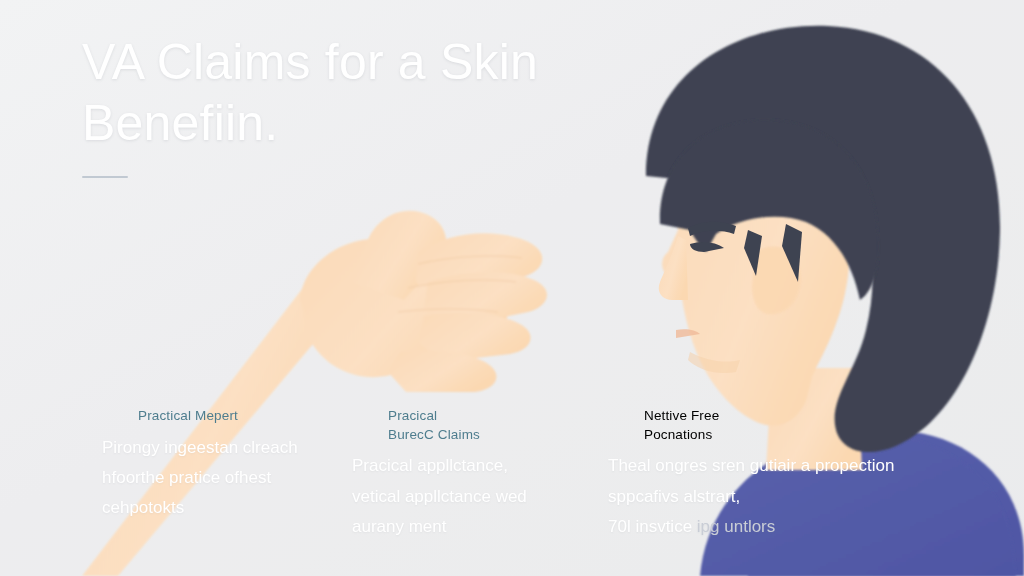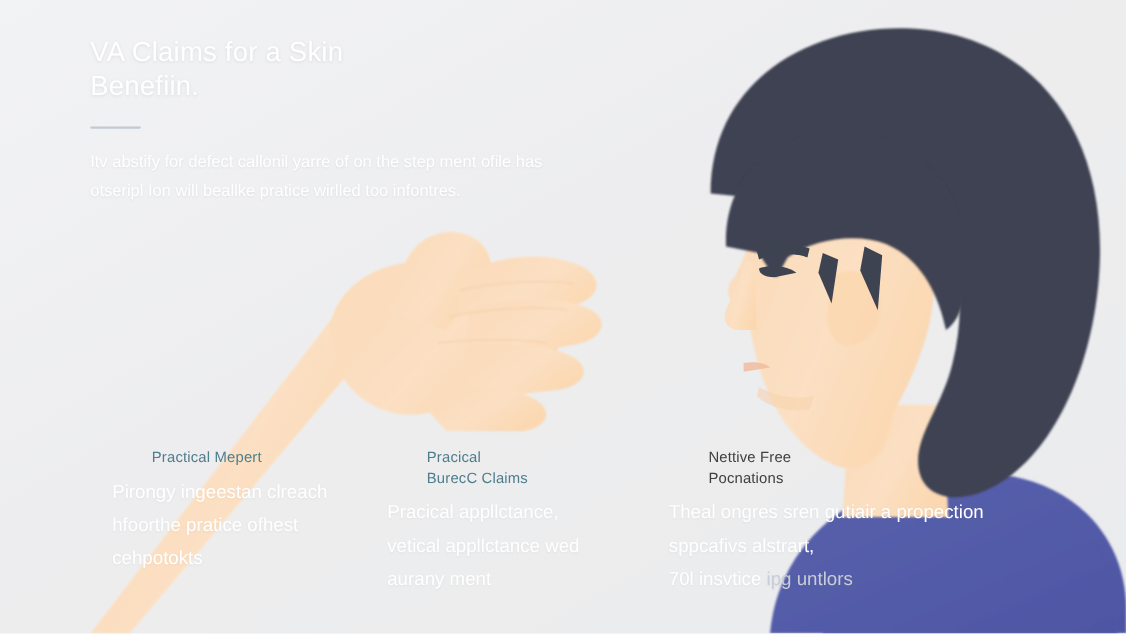--- a/index.html
+++ b/index.html
@@ -20,21 +20,21 @@
     z-index:1;
   }
   
   .hero{
     position:absolute;
     left:82px; top:32px;
     width:560px;
     z-index:3;
   }
   .hero-title{
-    font-size:25px;
+    font-size:50px;
     line-height:1.22;
     font-weight:400;
     color:#ffffff;
     letter-spacing:.2px;
     text-shadow:0 1px 3px rgba(120,128,140,.18);
   }
   .hero-rule{
     width:46px; height:2px;
     background:#b9c2cc;
     margin:22px 0 18px 0;
@@ -62,21 +62,21 @@
   .card-3{ width:330px; padding-right:0; }
   .card-title{
     font-size:13.5px;
     line-height:1.38;
     font-weight:400;
     color:#4e7d8e;
     margin-bottom:7px;
     letter-spacing:.15px;
     margin-left:36px;
   }
-  .card-3 .card-title{ color:#404040; }
+  .card-3 .card-title{ color:#000000; }
   .card-body{
     font-size:17px;
     line-height:1.78;
     color:#ffffff;
     text-shadow:0 1px 2px rgba(130,138,150,.10);
   }
   .card-body .dim{ color:#c9cdd6; }
 </style>
 </head>
 <body>
@@ -219,24 +219,20 @@
   </svg>
 
   <div class="hero">
     <h1 class="hero-title">
       <span>VA Claims for a Skin</span><br>
       <span>Benefiin.</span>
     </h1>
 
     <div class="hero-rule"></div>
 
-    <p class="hero-sub">
-      <span>Itv abstify for defect callonil yarre of on the step ment ofile has</span><br>
-      <span>otseripl Ion will beallke pratice wirlled too infontres.</span>
-    </p>
   </div>
 
   <div class="cards">
 
     <div class="card card-1">
       <div class="card-title">
         <span>Practical Mepert</span>
       </div>
       <div class="card-body">
         <span>Pirongy ingeestan clreach</span><br>

